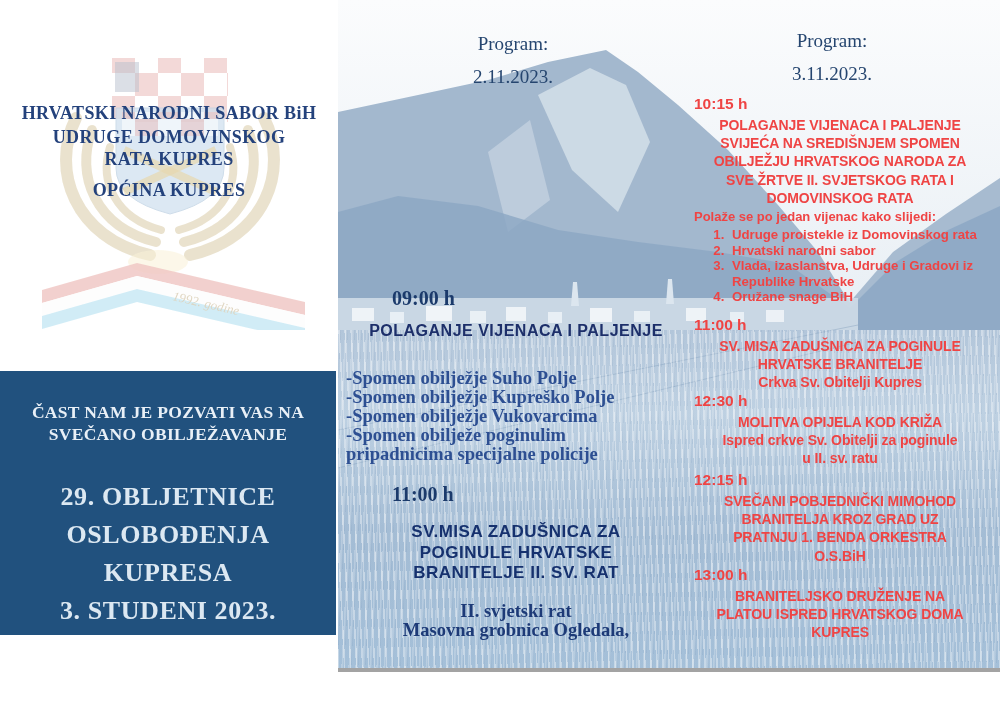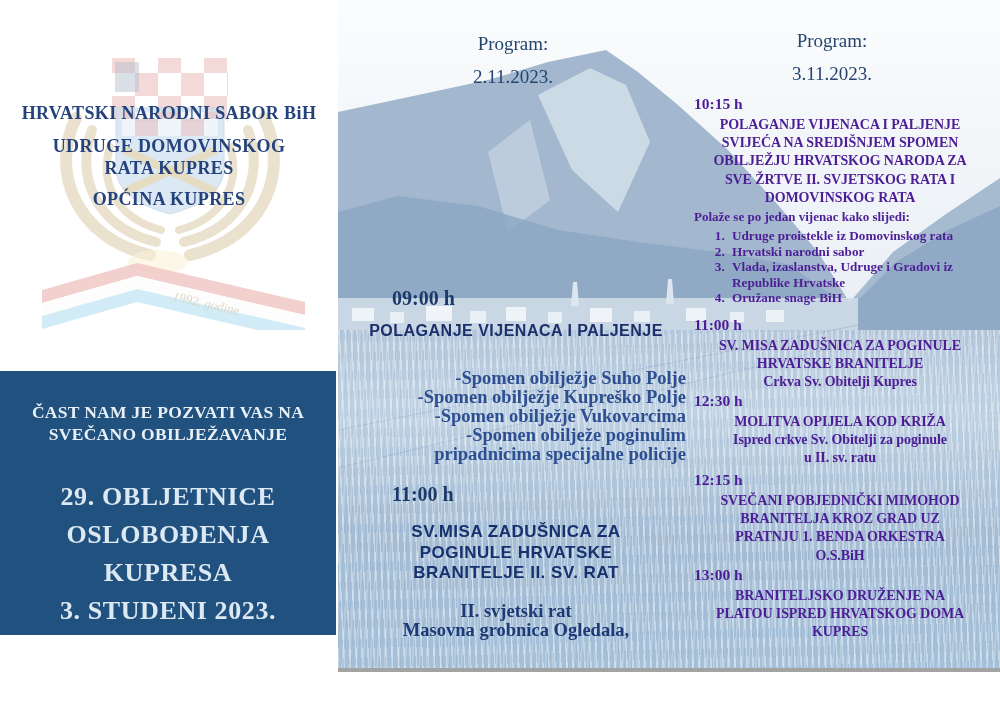--- a/index.html
+++ b/index.html
@@ -8,21 +8,21 @@
     background:#ffffff; font-family:"Liberation Serif", serif;
   }
 
   
   .left-panel { position:absolute; left:0; top:0; width:338px; height:707px; background:#ffffff; }
   .emblem-svg { position:absolute; left:18px; top:50px; width:304px; height:280px; opacity:.62; }
   .org-names {
     position:absolute; left:10px; top:102px; width:318px; text-align:center;
     color:#24427C; font-weight:bold; font-size:18px; letter-spacing:.4px; line-height:22px;
   }
-  .org-1 { margin-bottom:11px; }
+  .org-1 { margin-bottom:2px; }
   .org-2 { width:248px; margin:0 auto 9px auto; }
   .invite-box {
     position:absolute; left:0; top:371px; width:336px; height:264px;
     background:#21517E; color:#E9F0F7; text-align:center;
   }
   .invite-intro { margin-top:30px; font-size:17.5px; font-weight:bold; line-height:22px; letter-spacing:.3px; }
   .invite-title { margin-top:33px; font-size:26px; font-weight:bold; line-height:38px; color:#DCE8F2; letter-spacing:.6px; }
 
   
   .photo { position:absolute; left:338px; top:0; width:662px; height:668px; border-bottom:4px solid #A3A3A3; }
@@ -41,33 +41,33 @@
   .prog-head .date { margin-top:11px; }
   .mid-prog  { left:413px; top:33px;  width:200px; }
   .right-prog{ left:732px; top:30px;  width:200px; }
 
   .mid-time { position:absolute; left:392px; color:#1B3A6B; font-weight:bold; font-size:20px; }
   .mid-head1 {
     position:absolute; left:352px; top:320px; width:328px; text-align:center;
     color:#1D2F6A; font-weight:bold; font-size:16px; line-height:21px; letter-spacing:.5px;
   }
   .mid-details1 {
-    position:absolute; left:346px; top:369px; width:340px; text-align:right;
+    position:absolute; left:346px; top:369px; width:340px; text-align:left;
     color:#2D4F92; font-weight:bold; font-size:18.5px; line-height:19px;
   }
   .mid-head2 {
     position:absolute; left:368px; top:522px; width:296px; text-align:center;
     color:#16316E; font-weight:bold; font-size:17px; line-height:20.5px; letter-spacing:.5px;
   }
   .mid-details2 {
     position:absolute; left:368px; top:602px; width:296px; text-align:center;
     color:#1D3A77; font-weight:bold; font-size:18.5px; line-height:19px;
   }
 
-  .rsec { position:absolute; left:688px; width:304px; color:#4c1d95; font-family:Liberation Serif, serif; }
+  .rsec { position:absolute; left:688px; width:304px; color:#ef4444; font-family:Liberation Sans, sans-serif; }
   .rtime { font-weight:bold; font-size:15.5px; padding-left:6px; }
   .rlines { margin-top:3px; text-align:center; font-weight:bold; font-size:14px; line-height:18.2px; letter-spacing:-.1px; }
   .rnote { margin-top:2px; font-weight:bold; font-size:13px; padding-left:6px; }
   .rlist { margin:3px 0 0 0; padding-left:40px; font-weight:bold; font-size:13.2px; line-height:15.2px; }
   .rlist li { margin-bottom:0.5px; padding-left:4px; }
 </style>
 </head>
 <body>
 
 <div class="poster">

